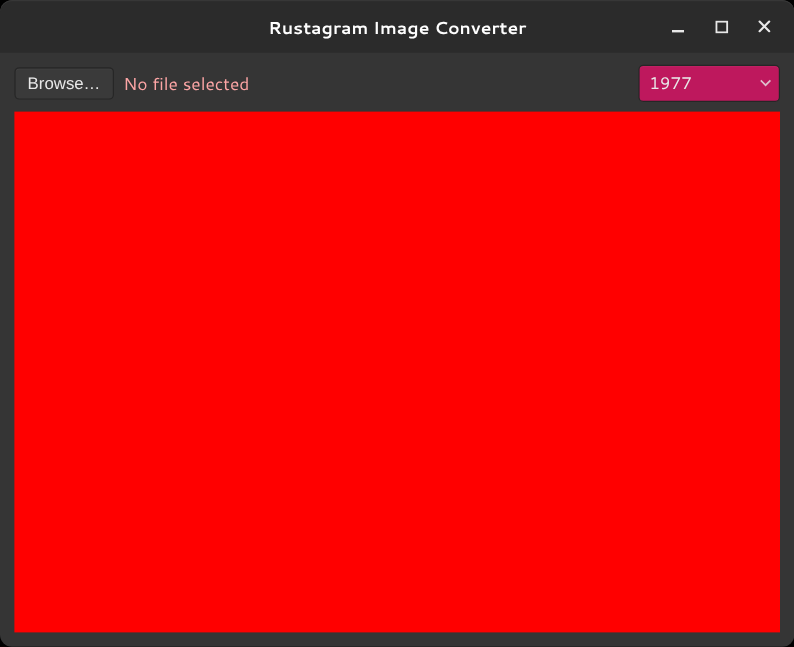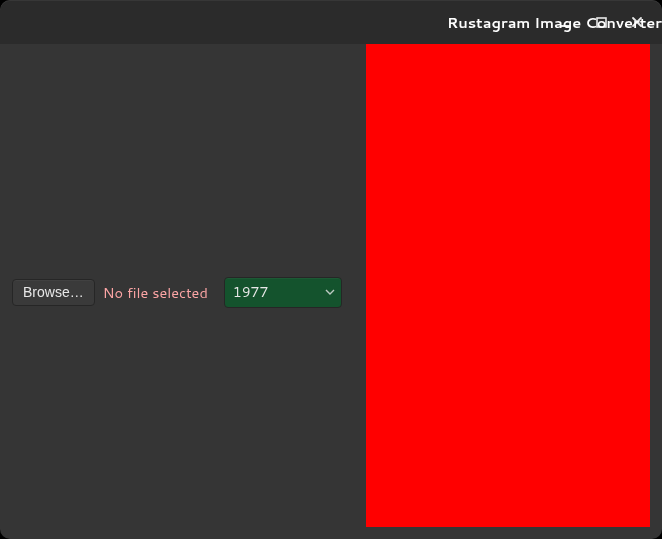--- a/index.html
+++ b/index.html
@@ -14,34 +14,34 @@
   }
   .titlebar {
     height: 44px;
     background: #2b2b2b;
     display: flex; align-items: center;
     position: relative;
     border-top-left-radius: 10px; border-top-right-radius: 10px;
     box-shadow: inset 0 1px 0 rgba(255,255,255,0.06);
   }
   .title {
-    position: absolute; left: 0; right: 0; text-align: right;
+    position: absolute; left: 0; right: 0; text-align: center;
     font-weight: 700; font-size: 14.5px; color: #fff;
     pointer-events: none;
   }
   .wincontrols {
     margin-left: auto; display: flex; gap: 14px; padding-right: 14px;
   }
   .winbtn {
     width: 22px; height: 22px; display: flex; align-items: center; justify-content: center;
     color: #e8e8e8; cursor: pointer; border-radius: 4px;
   }
   .winbtn svg { display: block; }
   .content {
-    flex: 1 1 auto; display: flex; flex-direction: row;
+    flex: 1 1 auto; display: flex; flex-direction: column;
     padding: 0;
   }
   .toolbar {
     display: flex; align-items: center; gap: 8px;
     padding: 10px 12px 8px 12px;
   }
   .btn {
     background: #3a3a3a;
     border: 1px solid #262626;
     border-radius: 4px;
@@ -51,21 +51,21 @@
     cursor: pointer;
     box-shadow: inset 0 1px 0 rgba(255,255,255,0.04);
   }
   .status {
     color: #fca5a5;
     font-size: 14.5px;
     flex: 0 0 auto;
   }
   .spacer { flex: 1 1 auto; }
   .combo {
-    background: #14532d;
+    background: #be185d;
     border: 1px solid #262626;
     border-radius: 4px;
     color: #e8e8e8;
     font-size: 14px;
     padding: 4px 6px 5px 8px;
     min-width: 118px;
     display: flex; align-items: center; gap: 3px;
     cursor: pointer;
     box-shadow: inset 0 1px 0 rgba(255,255,255,0.04);
   }

